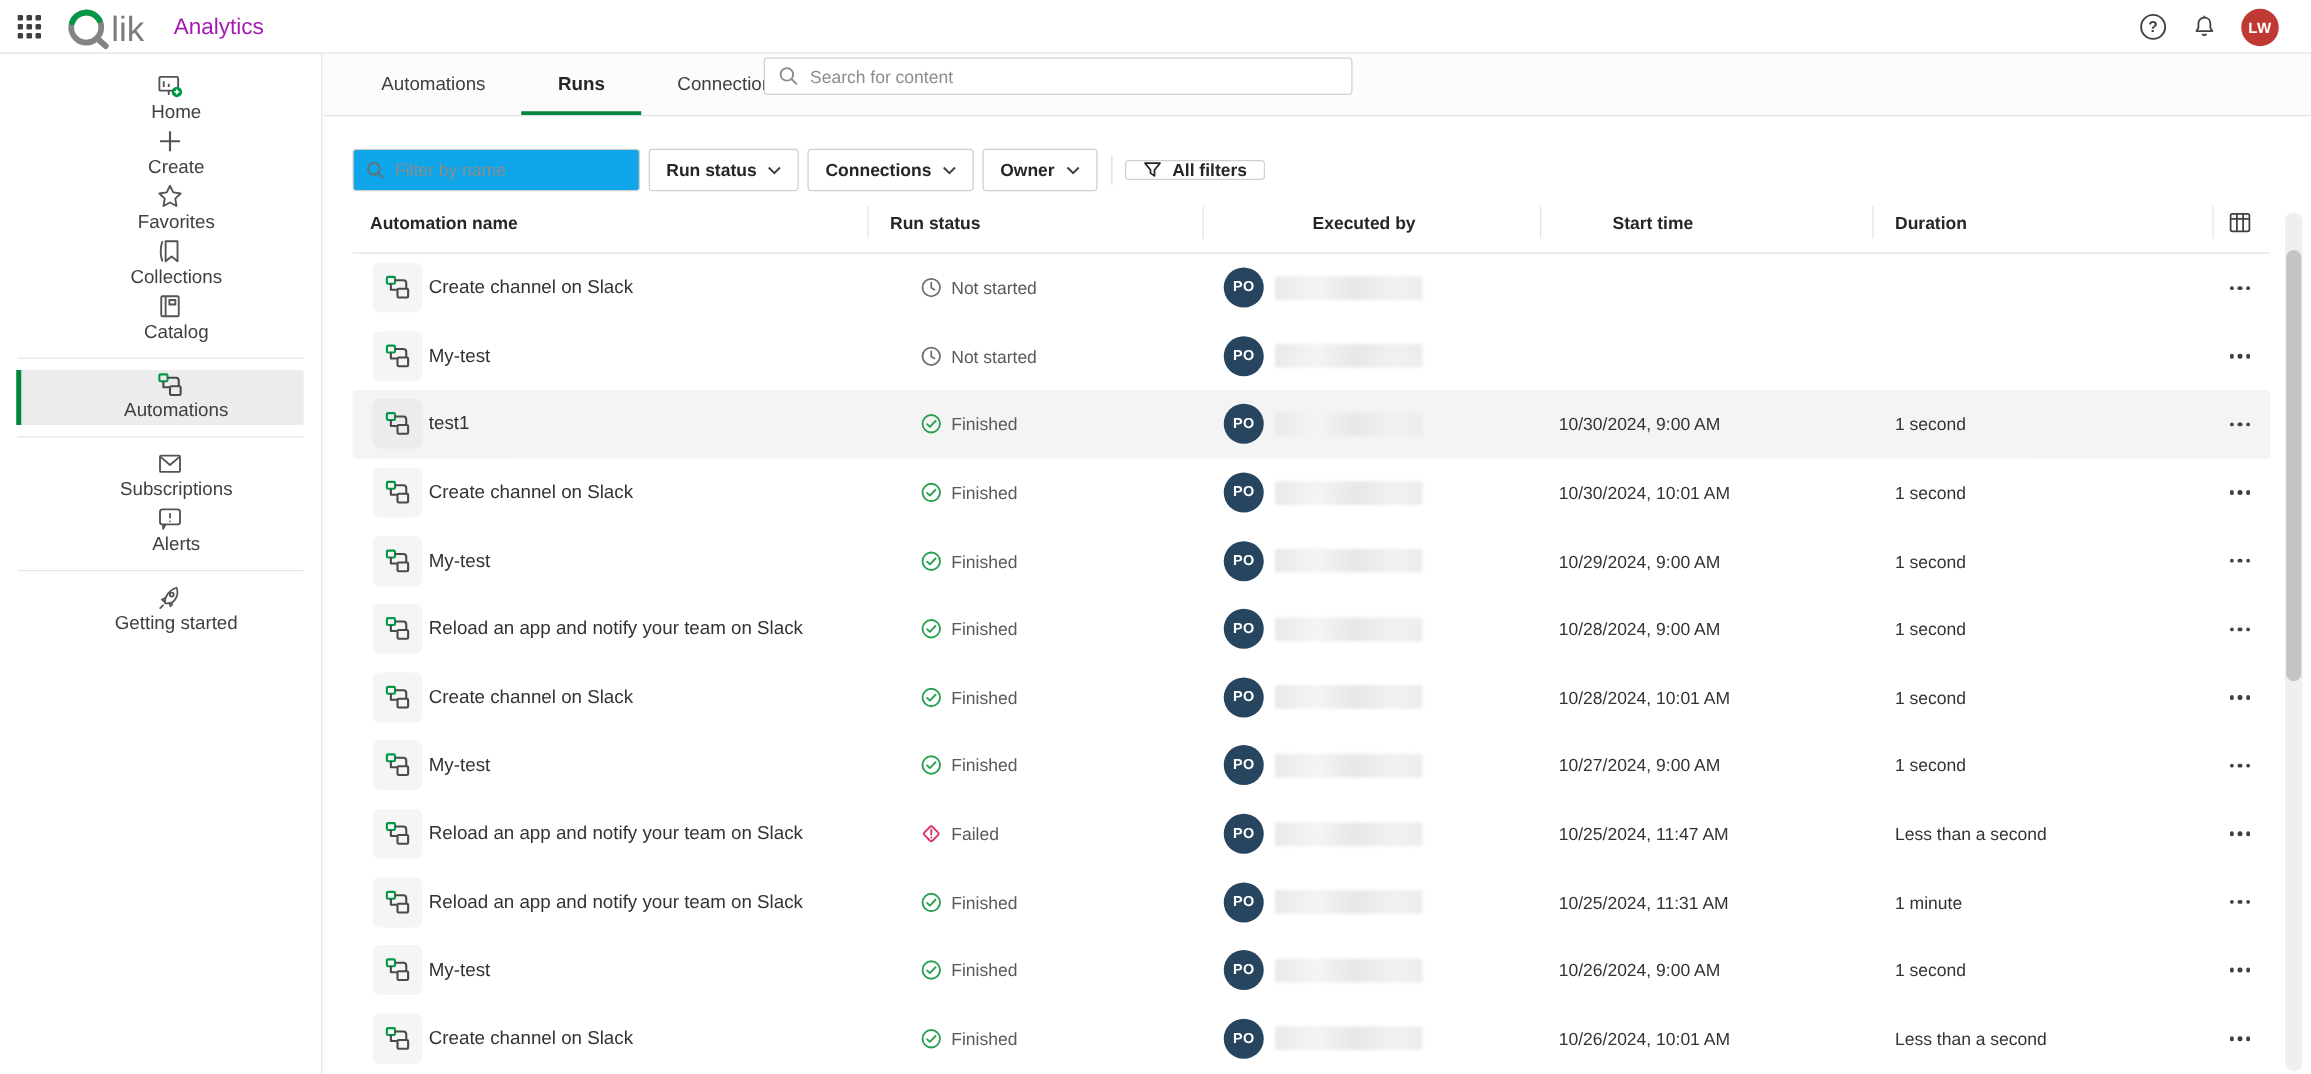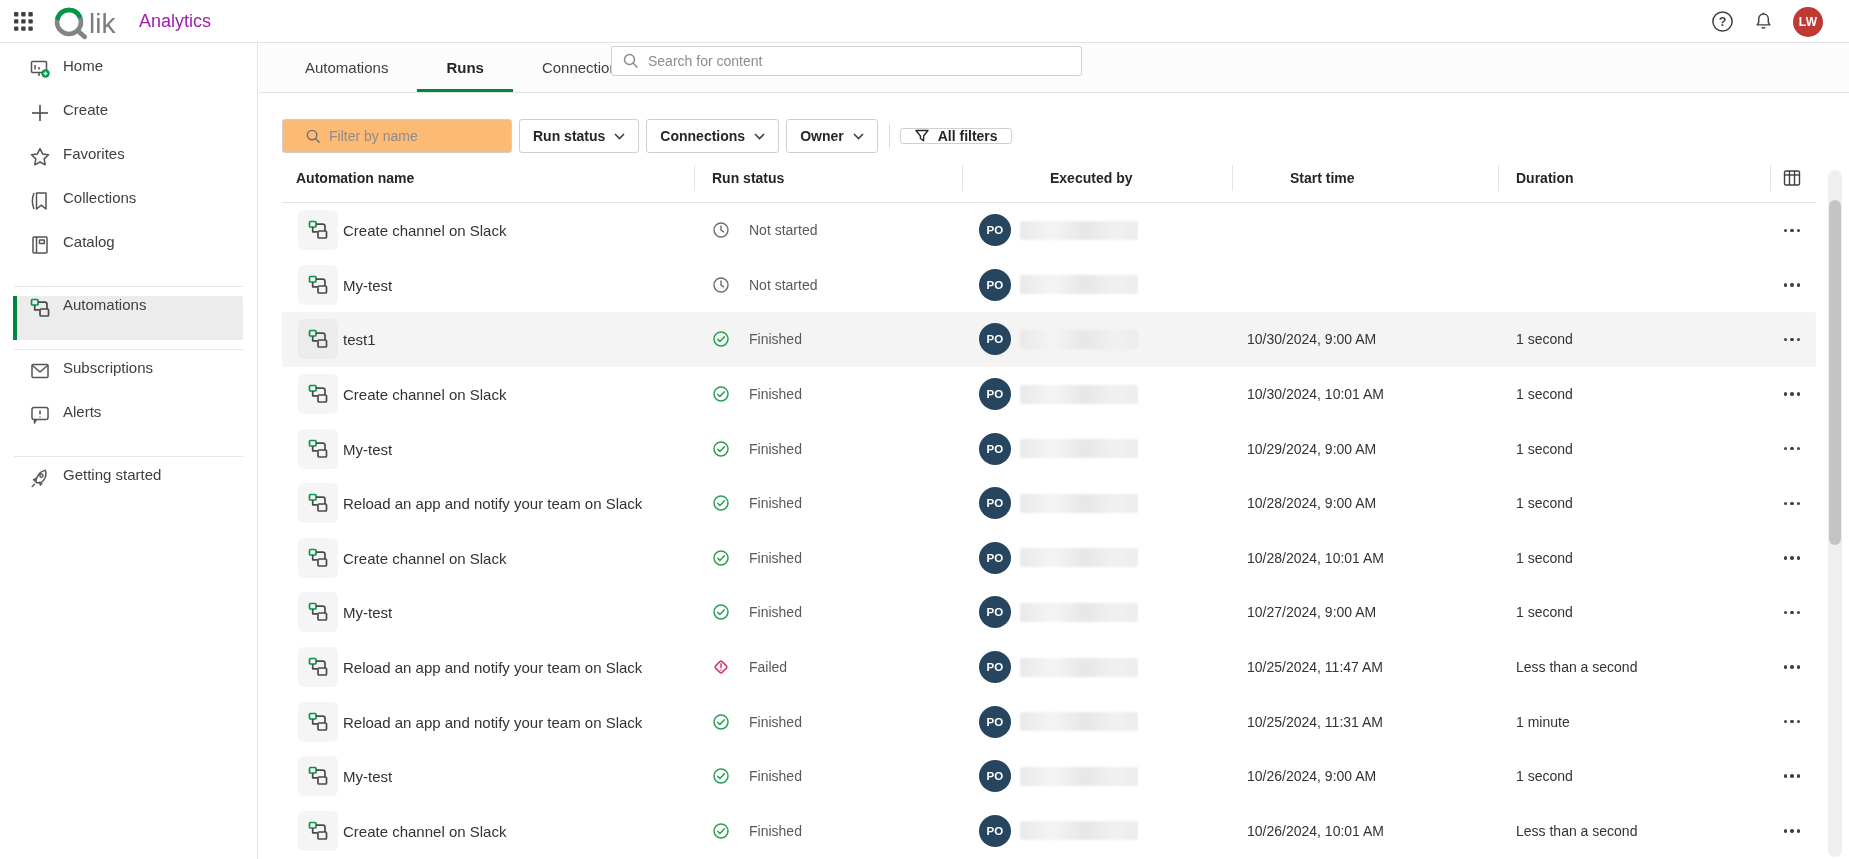--- a/index.html
+++ b/index.html
@@ -27,22 +27,22 @@
   .top-right{ position:absolute; right:26px; top:0; height:43px; display:flex;
     align-items:center; gap:18px; }
   .icon-btn{ background:none; border:none; cursor:pointer; padding:0; display:flex; }
   .avatar-top{ width:30px; height:30px; border-radius:50%; background:#bf3a32;
     color:#fff; font-size:12px; font-weight:bold; display:flex; align-items:center;
     justify-content:center; border:none; cursor:pointer; letter-spacing:.3px; }
 
   
   .sidebar{ position:absolute; top:43px; left:0; width:258px; height:816px;
     background:#fff; border-right:1px solid #e2e2e2; padding-top:14px; }
-  .side-item{ height:44px; display:flex; align-items:flex-start; margin:0 14px 0 13px;
-    padding-left:15px; cursor:pointer; position:relative; border-radius:2px; }
+  .side-item{ height:44px; display:flex; align-items:center; margin:0 14px 0 13px;
+    padding-left:15px; cursor:pointer; position:relative; border-radius:2px;flex-direction:column; }
   .side-icon{ width:24px; height:24px; display:flex; align-items:center; justify-content:center; }
   .side-label{ margin-left:11px; font-size:15px; color:#404040; }
   .side-item.selected{ background:#ececec; }
   .side-item.selected::before{ content:""; position:absolute; left:0; top:0; bottom:0;
     width:4px; background:#00873d; }
   .side-divider{ height:1px; background:#e6e6e6; margin:9px 14px; }
 
   
   .main{ position:absolute; left:259px; top:43px; width:1590px; height:816px; background:#fff; }
 
@@ -50,21 +50,21 @@
     display:flex; align-items:stretch; padding-left:17px; }
   .tab{ padding:0 29px; display:flex; align-items:center; font-size:15px; color:#404040;
     background:none; border:none; cursor:pointer; position:relative;
     font-family:"Liberation Sans",sans-serif; }
   .tab.active{ font-weight:bold; color:#262626; }
   .tab.active::after{ content:""; position:absolute; left:0; right:0; bottom:0;
     height:3px; background:#00873d; }
 
   .filterbar{ margin:26px 0 0 23px; height:34px; display:flex; align-items:center; }
   .filter-input{ width:230px; height:34px; border:1px solid #d0d0d0; border-radius:3px;
-    display:flex; align-items:center; padding-left:22px; background:#fdba74; }
+    display:flex; align-items:center; padding-left:9px; background:#0ea5e9; }
   .filter-input input{ border:none; outline:none; flex:1; font-size:14px; margin-left:7px;
     font-family:"Liberation Sans",sans-serif; color:#333; background:transparent; }
   .filter-input input::placeholder{ color:#8c8c8c; }
   .drop-btn{ height:34px; margin-left:7px; padding:0 13px; border:1px solid #d0d0d0;
     border-radius:3px; background:#fff; display:flex; align-items:center; gap:9px;
     font-size:14px; font-weight:bold; color:#262626; cursor:pointer;
     font-family:"Liberation Sans",sans-serif; }
   .v-sep{ width:1px; height:24px; background:#dcdcdc; margin:0 10px 0 11px; }
   .allfilters-btn{ height:16px; padding:0 13px; border:1px solid #d0d0d0; border-radius:3px;
     background:#fff; display:flex; align-items:center; gap:8px; font-size:14px;
@@ -84,21 +84,21 @@
     width:28px; height:28px; background:none; border:none; cursor:pointer;
     display:flex; align-items:center; justify-content:center; }
 
   .tbody .row{ position:relative; height:54.6px; border-radius:3px; cursor:pointer; }
   .row.highlighted{ background:#f4f4f4; }
   .rcell{ position:absolute; top:50%; transform:translateY(-50%); white-space:nowrap; }
   .cell-icon{ left:16px; width:40px; height:40px; background:#f5f5f5; border-radius:6px;
     display:flex; align-items:center; justify-content:center; }
   .row.highlighted .cell-icon{ background:#ececec; }
   .cell-name{ left:61px; font-size:15px; color:#333; }
-  .cell-status{ left:430px; display:flex; align-items:center; gap:19px; }
+  .cell-status{ left:454px; display:flex; align-items:center; gap:7px; }
   .st-label{ font-size:14px; color:#595959; }
   .st-icon{ display:none; width:18px; height:18px; }
   .row.status-not_started .st-not_started{ display:flex; }
   .row.status-finished .st-finished{ display:flex; }
   .row.status-failed .st-failed{ display:flex; }
   .cell-user{ left:697px; display:flex; align-items:center; gap:9px; }
   .avatar{ width:32px; height:32px; border-radius:50%; background:#27455f; color:#fff;
     font-size:11.5px; font-weight:bold; display:flex; align-items:center;
     justify-content:center; letter-spacing:.3px; flex:0 0 auto; }
   .redacted{ width:118px; height:19px; border-radius:2px;

